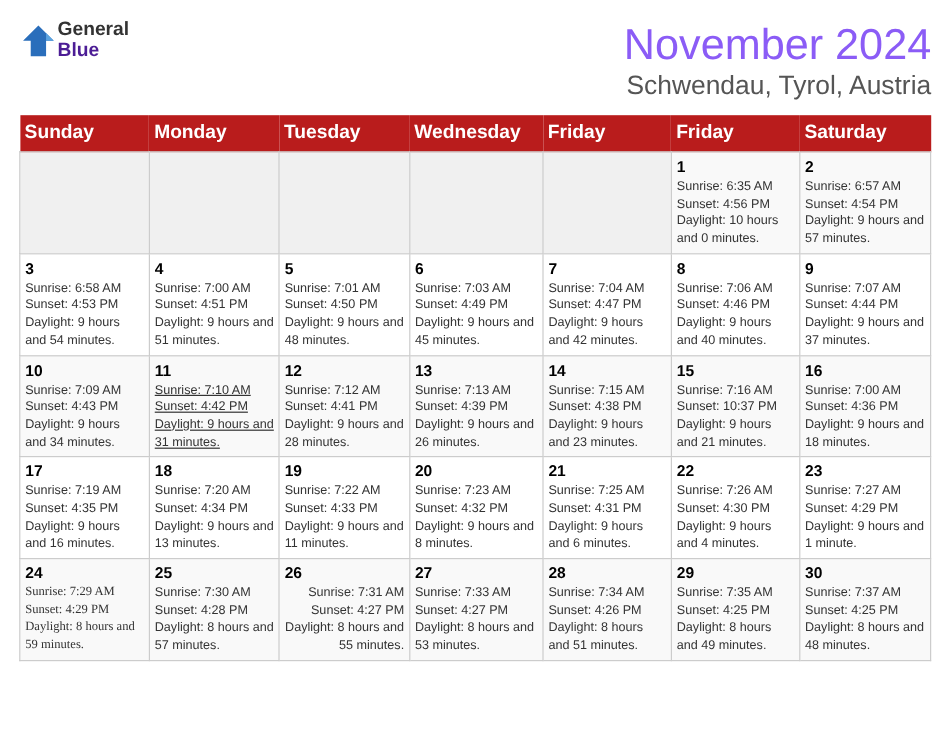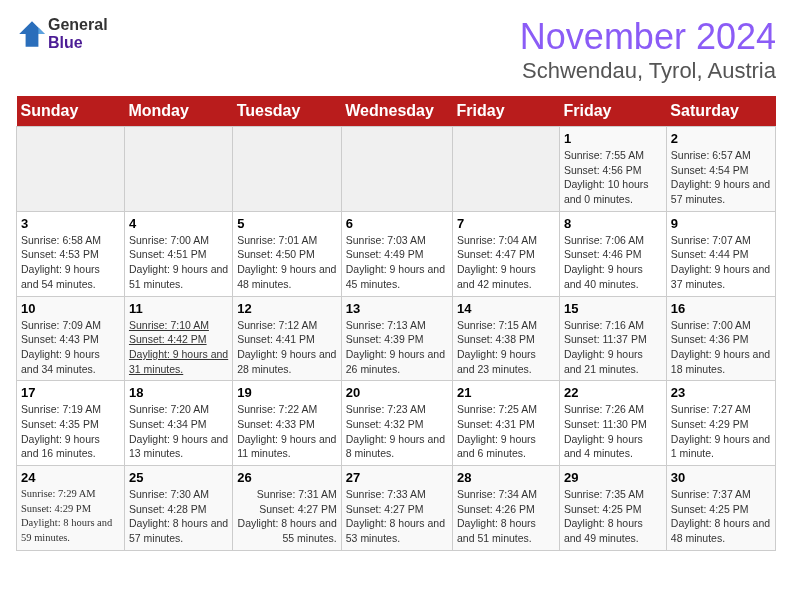--- a/index.html
+++ b/index.html
@@ -128,21 +128,21 @@
   </thead>
   <tbody id="calendar-body">
   <tr>
         <td class="empty-cell"></td>
         <td class="empty-cell"></td>
         <td class="empty-cell"></td>
         <td class="empty-cell"></td>
         <td class="empty-cell"></td>
         <td>
           <span class="day-number">1</span>
-          <div class="day-info" style="white-space: pre-line;">Sunrise: 7:55 AM
+          <div class="day-info" style="white-space: pre-line;">Sunrise: 6:35 AM
 Sunset: 4:56 PM
 Daylight: 10 hours and 0 minutes.</div>
         </td>
         <td>
           <span class="day-number">2</span>
           <div class="day-info" style="white-space: pre-line;">Sunrise: 6:57 AM
 Sunset: 4:54 PM
 Daylight: 9 hours and 57 minutes.</div>
         </td>
       </tr>
@@ -217,21 +217,21 @@
         </td>
         <td>
           <span class="day-number">14</span>
           <div class="day-info" style="white-space: pre-line;">Sunrise: 7:15 AM
 Sunset: 4:38 PM
 Daylight: 9 hours and 23 minutes.</div>
         </td>
         <td>
           <span class="day-number">15</span>
           <div class="day-info" style="white-space: pre-line;">Sunrise: 7:16 AM
-Sunset: 11:37 PM
+Sunset: 10:37 PM
 Daylight: 9 hours and 21 minutes.</div>
         </td>
         <td>
           <span class="day-number">16</span>
           <div class="day-info" style="white-space: pre-line;">Sunrise: 7:00 AM
 Sunset: 4:36 PM
 Daylight: 9 hours and 18 minutes.</div>
         </td>
       </tr>
       <tr>
@@ -261,21 +261,21 @@
         </td>
         <td>
           <span class="day-number">21</span>
           <div class="day-info" style="white-space: pre-line;">Sunrise: 7:25 AM
 Sunset: 4:31 PM
 Daylight: 9 hours and 6 minutes.</div>
         </td>
         <td>
           <span class="day-number">22</span>
           <div class="day-info" style="white-space: pre-line;">Sunrise: 7:26 AM
-Sunset: 11:30 PM
+Sunset: 4:30 PM
 Daylight: 9 hours and 4 minutes.</div>
         </td>
         <td>
           <span class="day-number">23</span>
           <div class="day-info" style="white-space: pre-line;">Sunrise: 7:27 AM
 Sunset: 4:29 PM
 Daylight: 9 hours and 1 minute.</div>
         </td>
       </tr>
       <tr>

